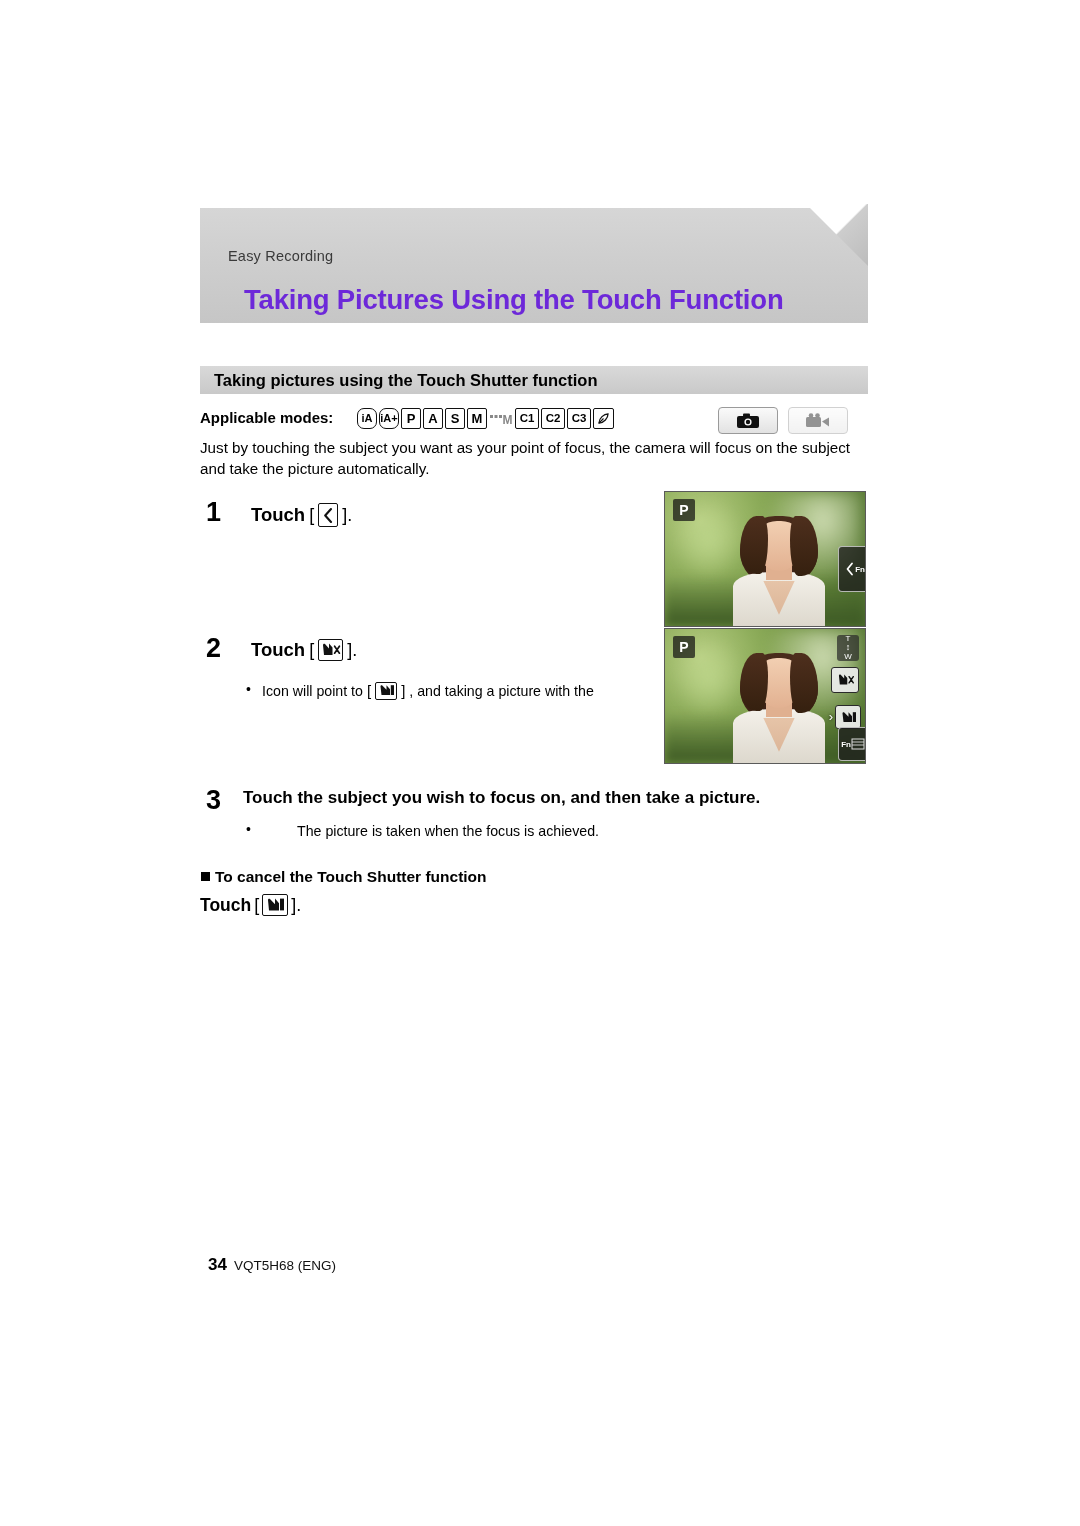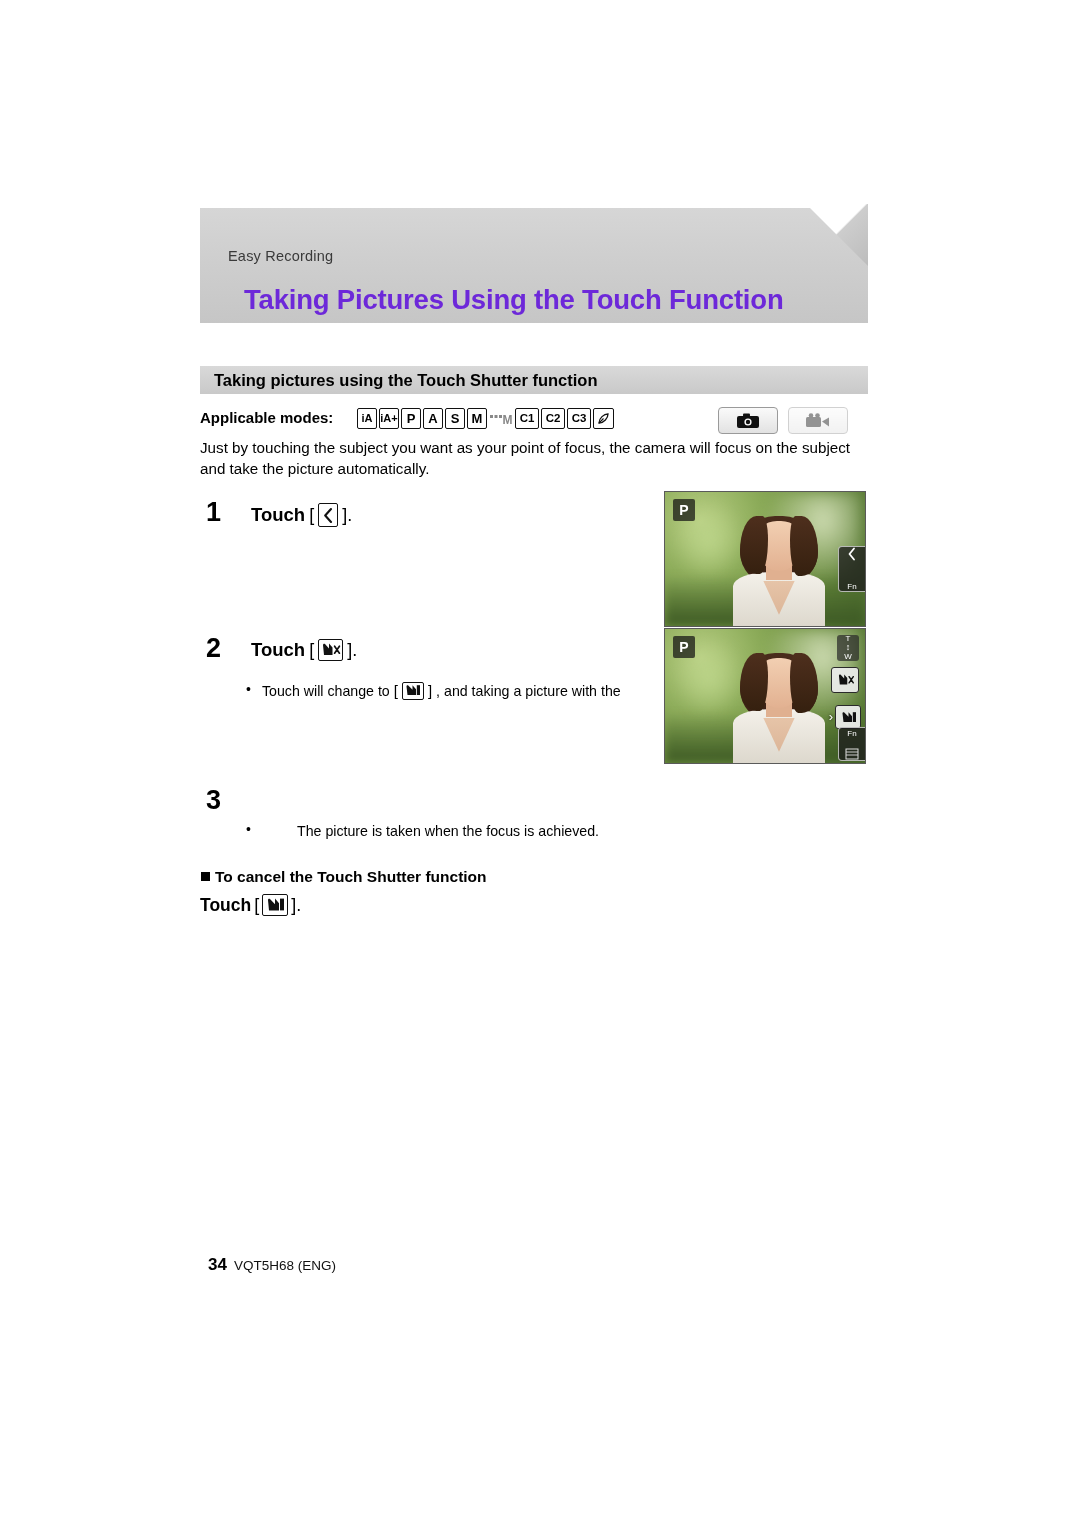--- a/index.html
+++ b/index.html
@@ -109,21 +109,21 @@
     display: flex;
     align-items: center;
     justify-content: center;
     font-size: 13px;
     font-weight: bold;
     line-height: 1;
     background: #fff;
     box-sizing: border-box;
   }
   .mode-box.wide { width: 24px; font-size: 11.5px; }
-  .mode-box.ia { font-size: 11px; }
+  .mode-box.ia { font-size: 11px; border-radius: 7px; }
   .mode-plain {
     font-size: 14px;
     font-weight: bold;
     letter-spacing: -1px;
     padding: 0 1px;
   }
   .mode-creative {
     width: 21px; height: 21px;
     border: 1.4px solid #111;
     border-radius: 2px;
@@ -294,24 +294,25 @@
   }
   .osd-tab {
     position: absolute;
     right: 0px;
     width: 26px;
     background: rgba(30,30,30,.78);
     border: 1px solid rgba(230,230,230,.75);
     border-right: none;
     border-radius: 4px 0 0 4px;
     display: flex;
-    flex-direction: column;
-    align-items: center;
-    justify-content: space-between;
+    flex-direction: row;
+    align-items: center;
+    justify-content: flex-end;
     color: #fff;
+    font-weight: bold;
   }
   .osd-fn {
     font-size: 8px;
     color: #fff;
     margin-top: 1px;
   }
   .osd-chip {
     position: absolute;
     width: 26px; height: 24px;
     background: rgba(235,235,235,.92);
@@ -466,33 +467,34 @@
       <svg width="21" height="16" viewBox="0 0 21 16" aria-hidden="true">
         <path d="M3 3 C3 2, 4 1.2, 5 2 L9 6.4 L9 1.6 L12.5 5.6 L12.5 13 L4 13 Z" fill="#111"></path>
         <path d="M14.6 4.2 L19.4 11.2 M19.4 4.2 L14.6 11.2" stroke="#111" stroke-width="1.7" stroke-linecap="round"></path>
       </svg>
     </span>
     <span class="brk">].</span>
   </div>
 
   <div class="bullet-dot" style="left:246px; top:681px;">•</div>
   <div class="bullet-line" style="left:262px; top:680px; width:400px; display:flex; align-items:center; gap:4px; flex-wrap:nowrap;">
-    <span>Touch will change to</span>
+    <span>Icon will point to</span>
     <span style="font-size:15px;">[</span>
     <span class="icon-chip chip-sm">
       <svg width="17" height="13" viewBox="0 0 17 13" aria-hidden="true">
         <path d="M2.5 2.5 C2.5 1.5, 3.6 0.9, 4.5 1.8 L8.5 5.8 L8.5 1.2 L12 5.2 L12 11 L3.5 11 Z" fill="#111"></path>
         <rect x="12.8" y="1.2" width="3.2" height="9.8" fill="#111"></rect>
       </svg>
     </span>
     <span style="font-size:15px;">]</span>
     <span>, and taking a picture with the</span>
   </div>
 
   <div class="step-num" style="left:206px; top:785px;">3</div>
+  <div class="step3-text">Touch the subject you wish to focus on, and then take a picture.</div>
   <div class="bullet-dot" style="left:246px; top:821px;">•</div>
   <div class="bullet-line" style="left:262px; top:821px; width:520px;margin-left:35px;">The picture is taken when the focus is achieved.</div>
 
   <div class="sq-bullet" style="left:201px; top:872px;"></div>
   <div class="cancel-title">To cancel the Touch Shutter function</div>
   <div class="cancel-touch">
     <span>Touch</span>
     <span class="brk">[</span>
     <span class="icon-chip chip-sq" style="width:26px;height:22px;">
       <svg width="21" height="16" viewBox="0 0 21 16" aria-hidden="true">

